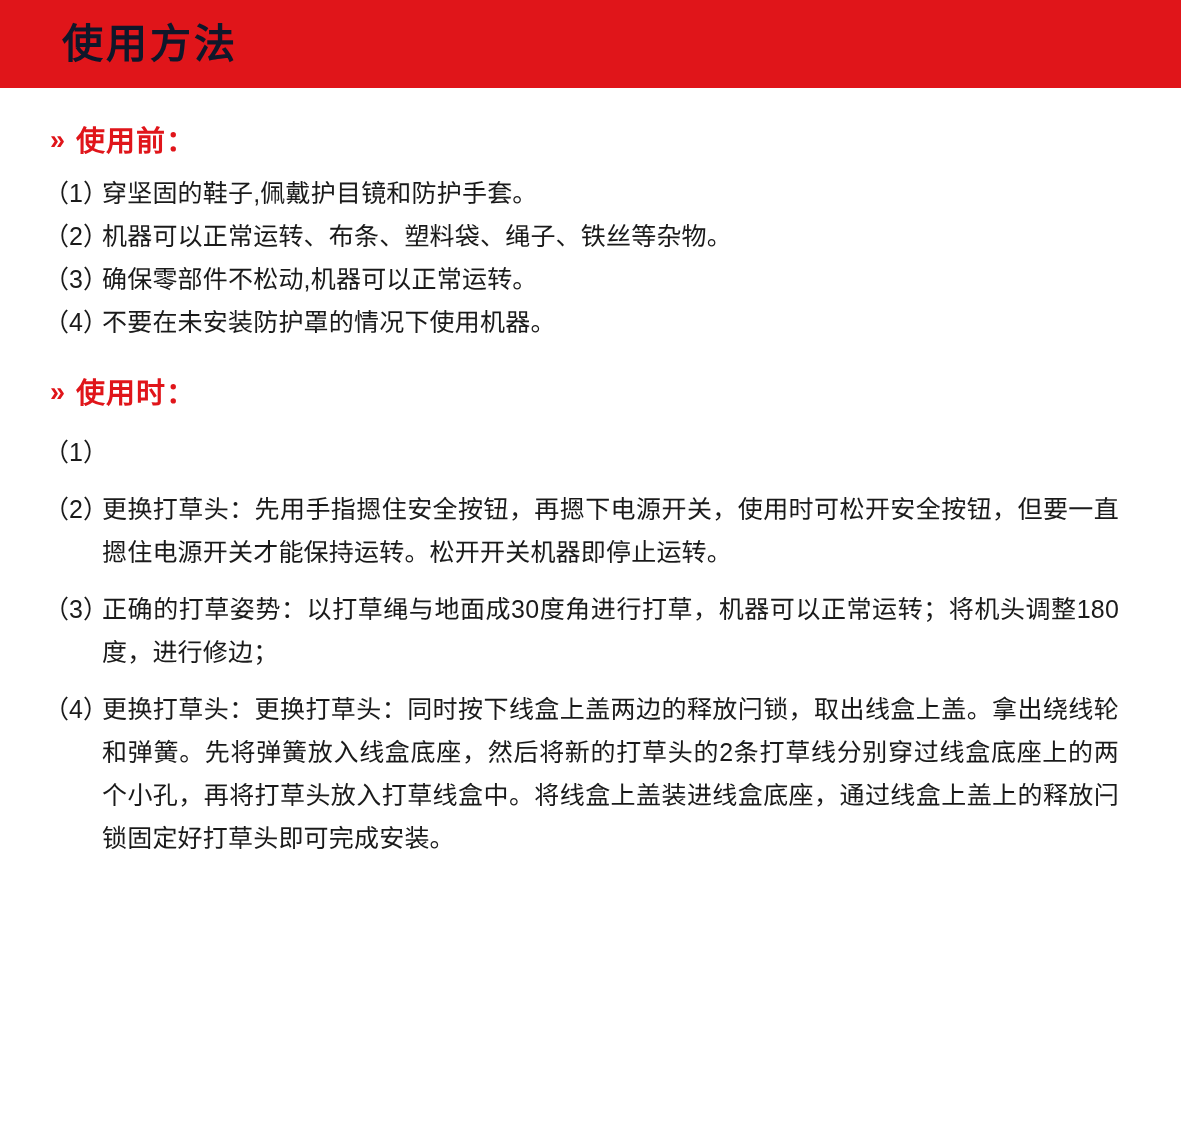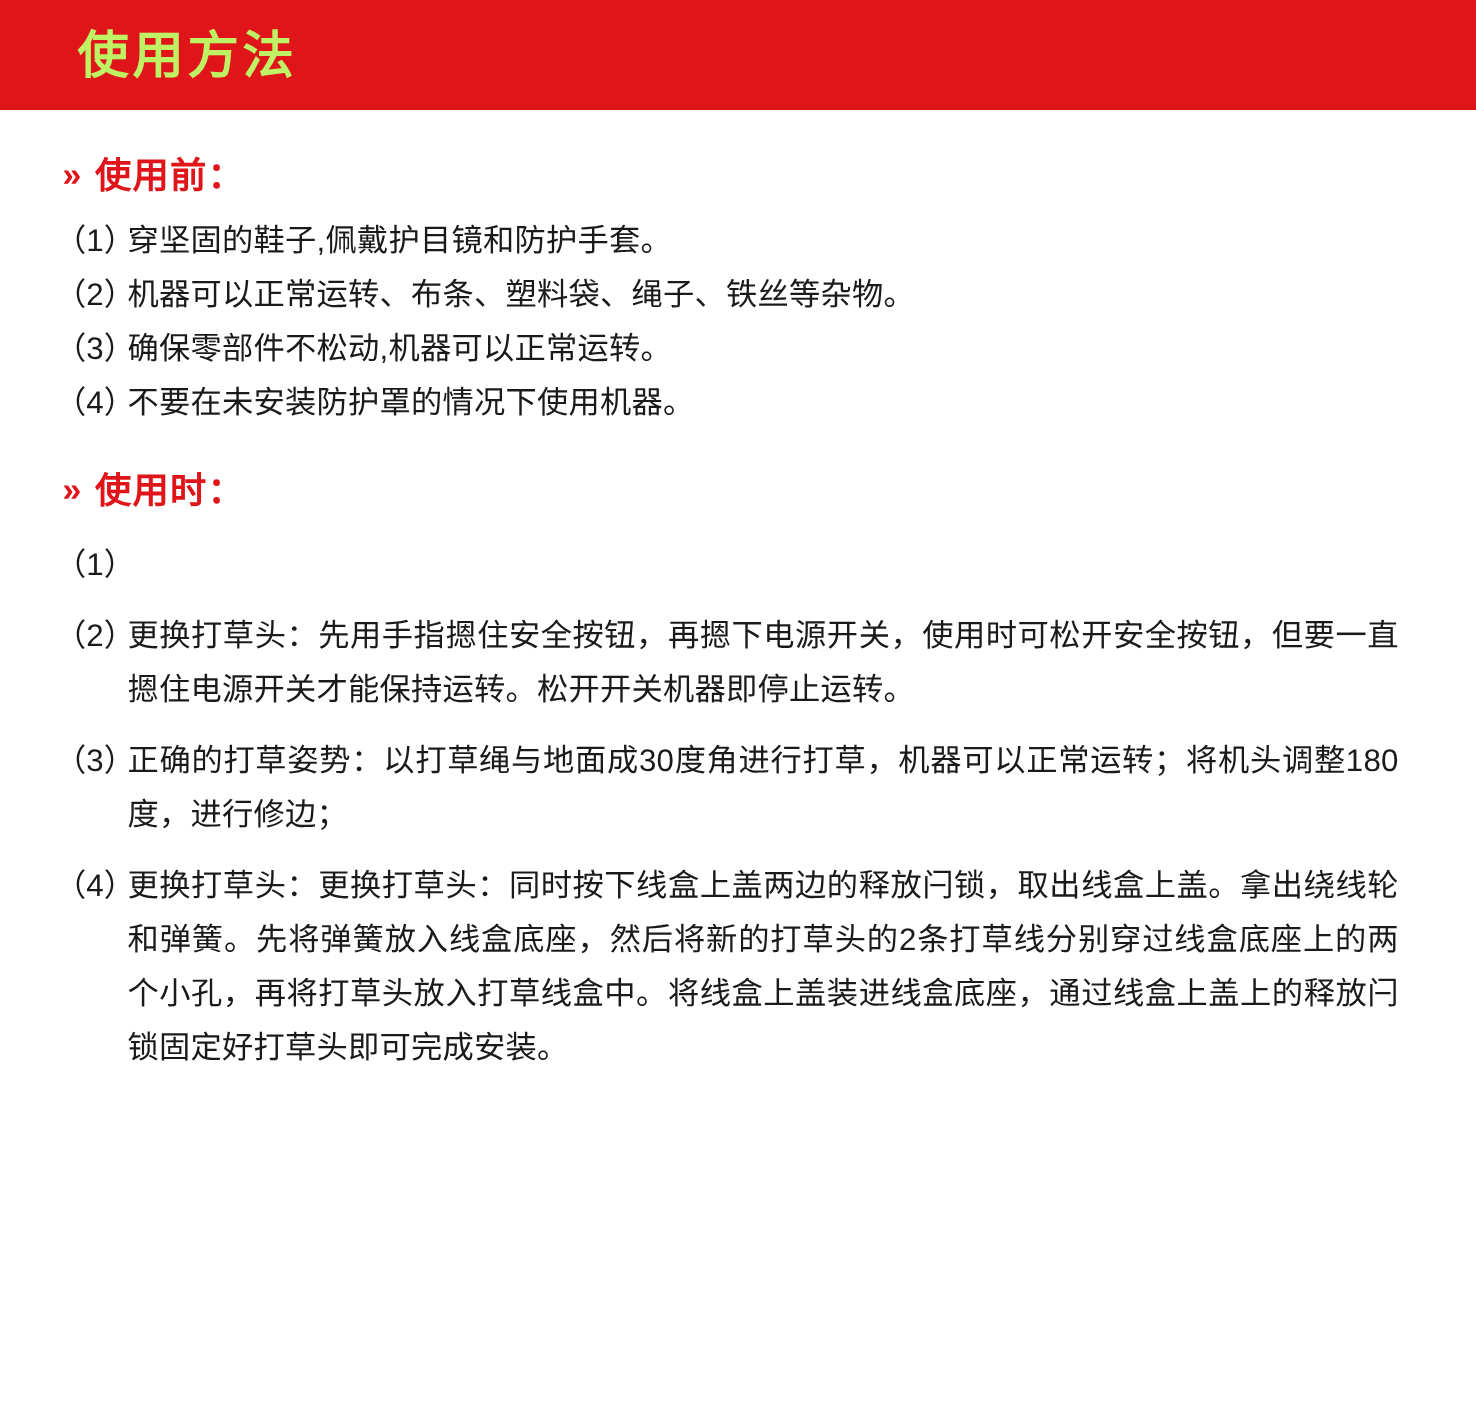--- a/index.html
+++ b/index.html
@@ -24,21 +24,21 @@
   .header-band {
     width: 100%;
     height: 88px;
     background: #e0151a;
     display: flex;
     align-items: center;
     box-sizing: border-box;
     padding-left: 62px;
   }
   .header-title {
-    color: #bef264;
+    color: #0f172a;
     font-size: 41px;
     font-weight: bold;
     letter-spacing: 3px;
     line-height: 1;
   }
   .content {
     box-sizing: border-box;
     padding: 30px 44px 40px 44px;
   }
   

